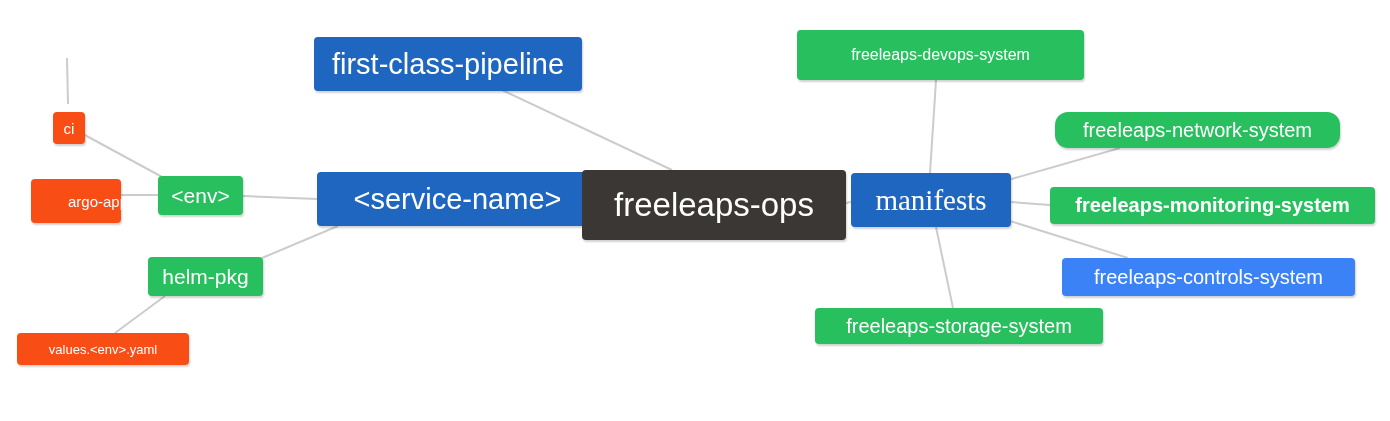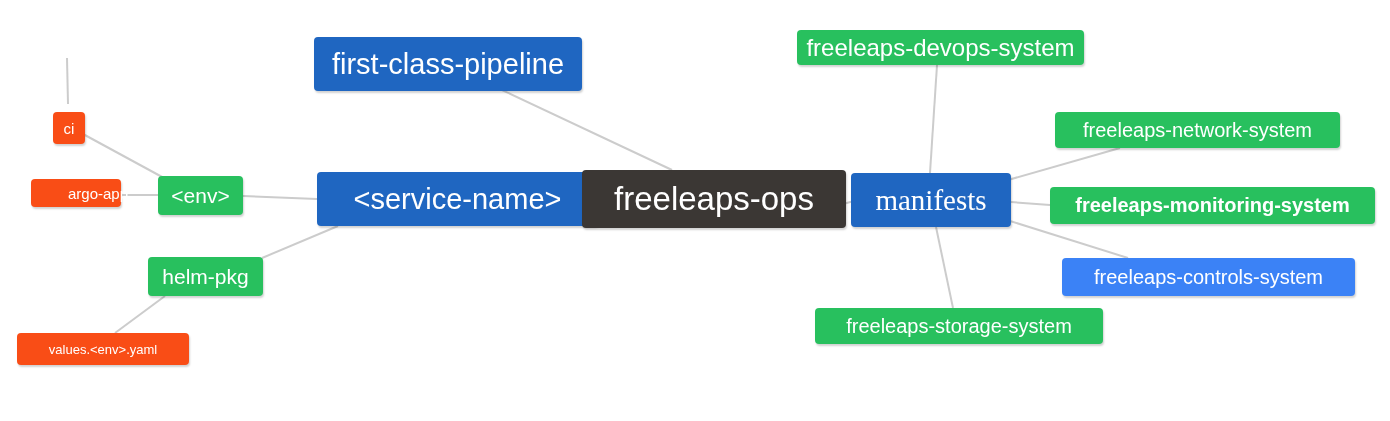--- a/index.html
+++ b/index.html
@@ -33,29 +33,29 @@
     color: #ffffff;
     border-radius: 4px;
     box-shadow: 1px 2px 2px rgba(0,0,0,0.18);
     white-space: nowrap;
     box-sizing: border-box;
     cursor: default;
   }
   
   .n-jenkinsfile { left: 20px;  top: 26px;  width: 93px;  height: 32px; font-size: 15px; }
   .n-ci          { left: 53px;  top: 104px; width: 32px;  height: 32px; font-size: 15px; }
-  .n-argo-app    { left: 31px;  top: 179px; width: 90px;  height: 28px; font-size: 15px; padding-left: 44px; }
+  .n-argo-app    { left: 31px;  top: 179px; width: 90px;  height: 44px; font-size: 15px; padding-left: 44px; }
   .n-env         { left: 158px; top: 176px; width: 85px;  height: 39px; font-size: 21px; }
   .n-helm-pkg    { left: 148px; top: 257px; width: 115px; height: 39px; font-size: 21px; }
   .n-values      { left: 17px;   top: 333px; width: 172px; height: 32px; font-size: 13px; }
   .n-pipeline    { left: 314px; top: 37px;  width: 268px; height: 54px; font-size: 29px; }
   .n-service     { left: 317px; top: 172px; width: 281px; height: 54px; font-size: 29px; }
-  .n-ops         { left: 582px; top: 170px; width: 264px; height: 58px; font-size: 33px; border-radius: 4px; }
+  .n-ops         { left: 582px; top: 170px; width: 264px; height: 70px; font-size: 33px; border-radius: 4px; }
   .n-manifests   { left: 851px; top: 173px; width: 160px; height: 54px; font-size: 29px; }
-  .n-devops      { left: 797px; top: 30px;  width: 287px; height: 35px; font-size: 24px; }
+  .n-devops      { left: 797px; top: 30px;  width: 287px; height: 50px; font-size: 16px; }
   .n-network     { left: 1055px; top: 112px; width: 285px; height: 36px; font-size: 20px; }
   .n-monitoring  { left: 1050px; top: 187px; width: 325px; height: 37px; font-size: 20px; }
   .n-controls    { left: 1062px; top: 258px; width: 293px; height: 38px; font-size: 20px; }
   .n-storage     { left: 815px;  top: 308px; width: 288px; height: 36px; font-size: 20px; justify-content: center; }
   .node-label { pointer-events: none; }
 </style>
 </head>
 <body>
 
 <div class="canvas">
@@ -111,21 +111,21 @@
   </div>
 
   <div class="node n-manifests" style="background: rgb(31, 102, 193); font-family: Liberation Serif, serif;">
     <span class="node-label">manifests</span>
   </div>
 
   <div class="node n-devops" style="background: rgb(40, 192, 94);">
     <span class="node-label">freeleaps-devops-system</span>
   </div>
 
-  <div class="node n-network" style="background: rgb(40, 192, 94);">
+  <div class="node n-network" style="background: rgb(40, 192, 94); border-radius: 13px;">
     <span class="node-label">freeleaps-network-system</span>
   </div>
 
   <div class="node n-monitoring" style="background: rgb(40, 192, 94); font-weight: bold;">
     <span class="node-label">freeleaps-monitoring-system</span>
   </div>
 
   <div class="node n-controls" style="background: #3b82f6;">
     <span class="node-label">freeleaps-controls-system</span>
   </div>

